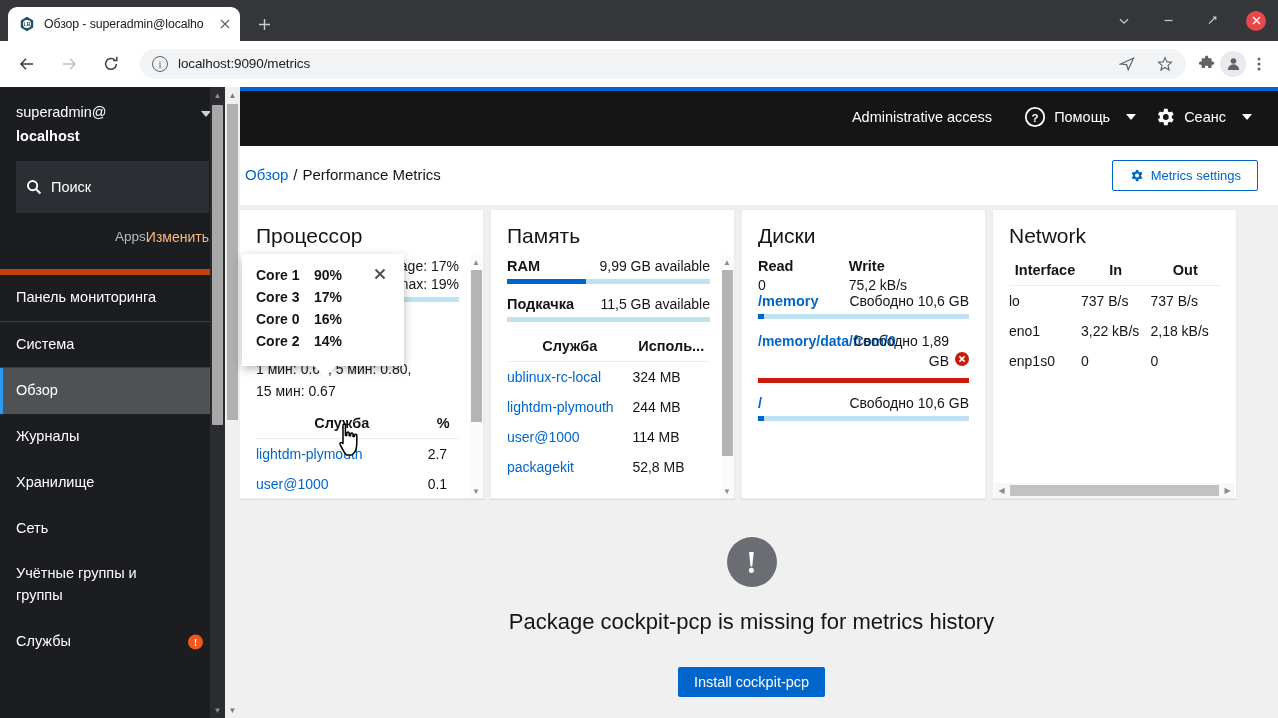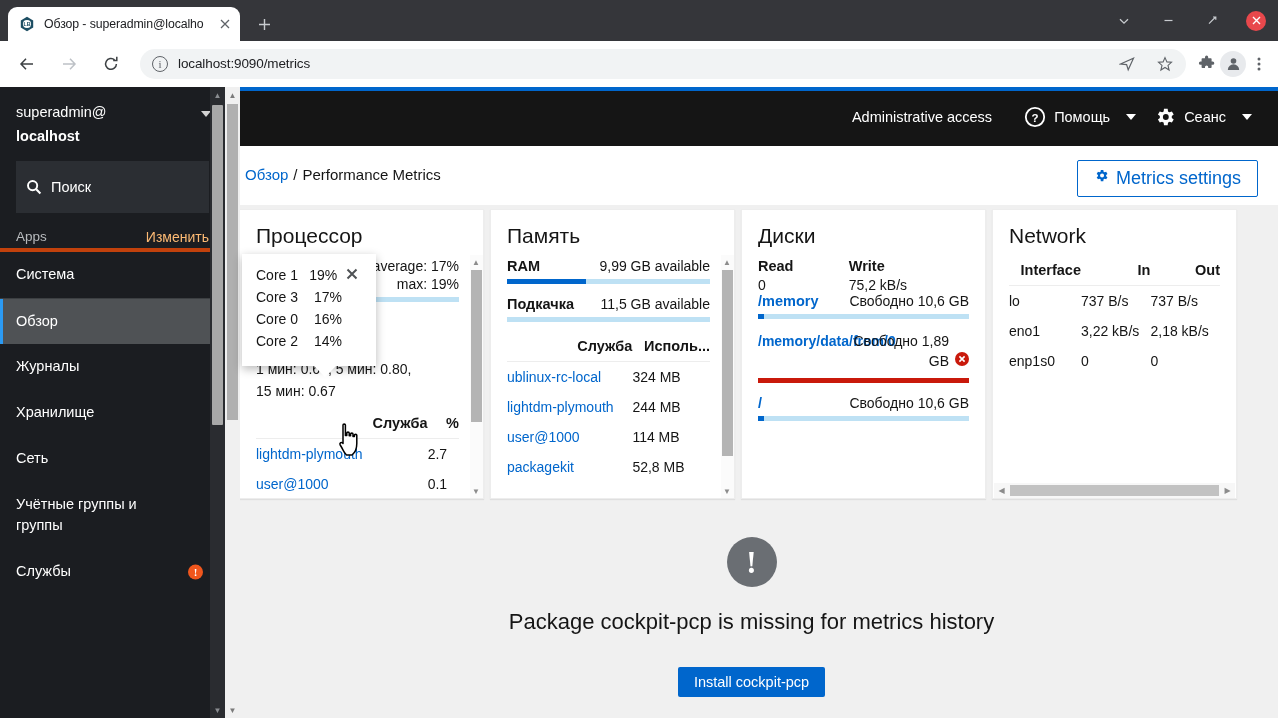--- a/index.html
+++ b/index.html
@@ -113,22 +113,22 @@
     border-top: 6px solid #d2d2d2;
   }
   .side-search-wrap { padding: 0 16px 0 16px; }
   .side-search {
     background: #2b2e33; height: 52px; display: flex; align-items: center;
     padding: 0 10px; cursor: text;
   }
   .side-search svg { margin-right: 9px; }
   .side-search-ph { font-size: 14.5px; color: #ffffff; }
   .side-apps {
-    display: flex; justify-content: space-between; align-items: center;
-    padding: 16px 16px 3px 16px; border-bottom: 4px solid #c2410c;
+    display: flex; justify-content: flex-end; align-items: center;
+    padding: 16px 16px 24px 16px; border-bottom: 6px solid #c2410c;
   }
   .side-apps-label { font-size: 13.5px; color: #b8bbbe; }
   .side-apps-edit { font-size: 14px; color: #fdba74; cursor: pointer; }
   .side-item {
     padding: 12px 16px; font-size: 14.5px; color: #ffffff; cursor: pointer;
     position: relative; line-height: 1.5;
   }
   .side-item.section { border-bottom: 1px solid #3c3f42; }
   .side-item.active { background: #4f5255; }
   .side-item.active::before {
@@ -182,21 +182,21 @@
   }
   .page-top {
     background: #ffffff; padding: 14px 20px 16px 20px; display: flex;
     align-items: flex-start; justify-content: space-between; height: 59px;
   }
   .breadcrumb { font-size: 15px; color: #151515; padding-top: 6px; }
   .breadcrumb a { color: #06c; text-decoration: none; cursor: pointer; }
   .breadcrumb .sep { color: #151515; margin: 0 5px; }
   .btn-secondary {
     border: 1px solid #0066cc; background: #fff; color: #06c;
-    font-size: 18px; padding: 7px 16px; cursor: pointer; border-radius: 2px;
+    font-size: 13px; padding: 7px 16px; cursor: pointer; border-radius: 2px;
     display: flex; gap: 7px; white-space: nowrap;
   }
 
   .cards {
     display: flex; gap: 6px; padding: 0 14px; margin-top: 4px;
   }
   .card {
     background: #fff; border: 1px solid #ededed; width: 245px; height: 290px;
     position: relative; overflow: hidden;
     box-shadow: 0 1px 1px rgba(3,3,3,0.07);
@@ -213,21 +213,21 @@
   .bar {
     height: 5px; background: #bee1f4; margin: 5px 0 12px 0; position: relative;
   }
   .bar > i { position: absolute; left: 0; top: 0; bottom: 0; background: #06c; display: block; }
   .bar.danger { background: #c9190b; height: 5px; }
   .bar.danger > i { background: #c9190b; }
 
   .link { color: #06c; cursor: pointer; }
   .tbl { width: 100%; border-collapse: collapse; font-size: 14px; }
   .tbl th {
-    text-align: right; font-weight: 700; font-size: 14.5px; color: #151515;
+    text-align: center; font-weight: 700; font-size: 14.5px; color: #151515;
     padding: 4px 0 7px 0; border-bottom: 1px solid #ededed;
   }
   .tbl th.r, .tbl td.r { }
   .tbl td { padding: 7px 0; color: #151515; }
   .tbl td a { color: #06c; text-decoration: none; cursor: pointer; }
 
   .vscroll {
     position: absolute; right: 0; top: 45px; width: 14px; bottom: 0;
     background: #ffffff;
   }
@@ -275,23 +275,23 @@
   .page-scroll .up, .page-scroll .dn {
     position: absolute; left: 0; width: 15px; height: 16px;
     display: flex; align-items: center; justify-content: center;
     color: #7a7a7a; font-size: 8px;
   }
   .page-scroll .up { top: 0; } .page-scroll .dn { bottom: 0; }
   .page-scroll .thumb { position: absolute; left: 2px; width: 11px; background: #b0b0b0; }
 
   
   .popover {
-    position: absolute; left: 242px; top: 167px; width: 134px;
+    position: absolute; left: 242px; top: 167px; width: 162px;
     background: #fff; box-shadow: 0 3px 9px rgba(3,3,3,0.28);
-    z-index: 20; padding: 10px 0 14px 0;
+    z-index: 20; padding: 10px 0 14px 0; font-weight: bold;
   }
   .popover::after {
     content: ''; position: absolute; left: 72px; bottom: -11px;
     border-left: 11px solid transparent; border-right: 11px solid transparent;
     border-top: 11px solid #ffffff;
   }
   .pop-row {
     display: flex; align-items: center; font-size: 14px; color: #151515;
     padding: 3px 14px;
   }
@@ -432,20 +432,23 @@
           </svg>
           <span class="side-search-ph">Поиск</span>
         </div>
       </div>
 
       <div class="side-apps">
         <span class="side-apps-label">Apps</span>
         <span class="side-apps-edit">Изменить</span>
       </div>
 
+      <div class="side-item section">
+        <span>Панель мониторинга</span>
+      </div>
       <div class="side-item section">
         <span>Система</span>
       </div>
       <div class="side-item active">
         <span>Обзор</span>
       </div>
       <div class="side-item">
         <span>Журналы</span>
       </div>
       <div class="side-item">
@@ -704,21 +707,21 @@
           <div class="empty-title">Package cockpit-pcp is missing for metrics history</div>
           <button class="btn-primary">Install cockpit-pcp</button>
         </div>
 
       </div>
     </div>
 
     <div class="popover">
       <div class="pop-row">
         <span class="pop-core">Core 1</span>
-        <span class="pop-pct">19%</span>
+        <span class="pop-pct">90%</span>
         <span class="pop-close">
           <svg width="12" height="12" viewBox="0 0 12 12">
               <path d="M1.5 1.5 L10.5 10.5 M10.5 1.5 L1.5 10.5" stroke="#4f5255" stroke-width="2" fill="none"></path>
             </svg>
         </span>
       </div>
       <div class="pop-row">
         <span class="pop-core">Core 3</span>
         <span class="pop-pct">17%</span>
       </div>

